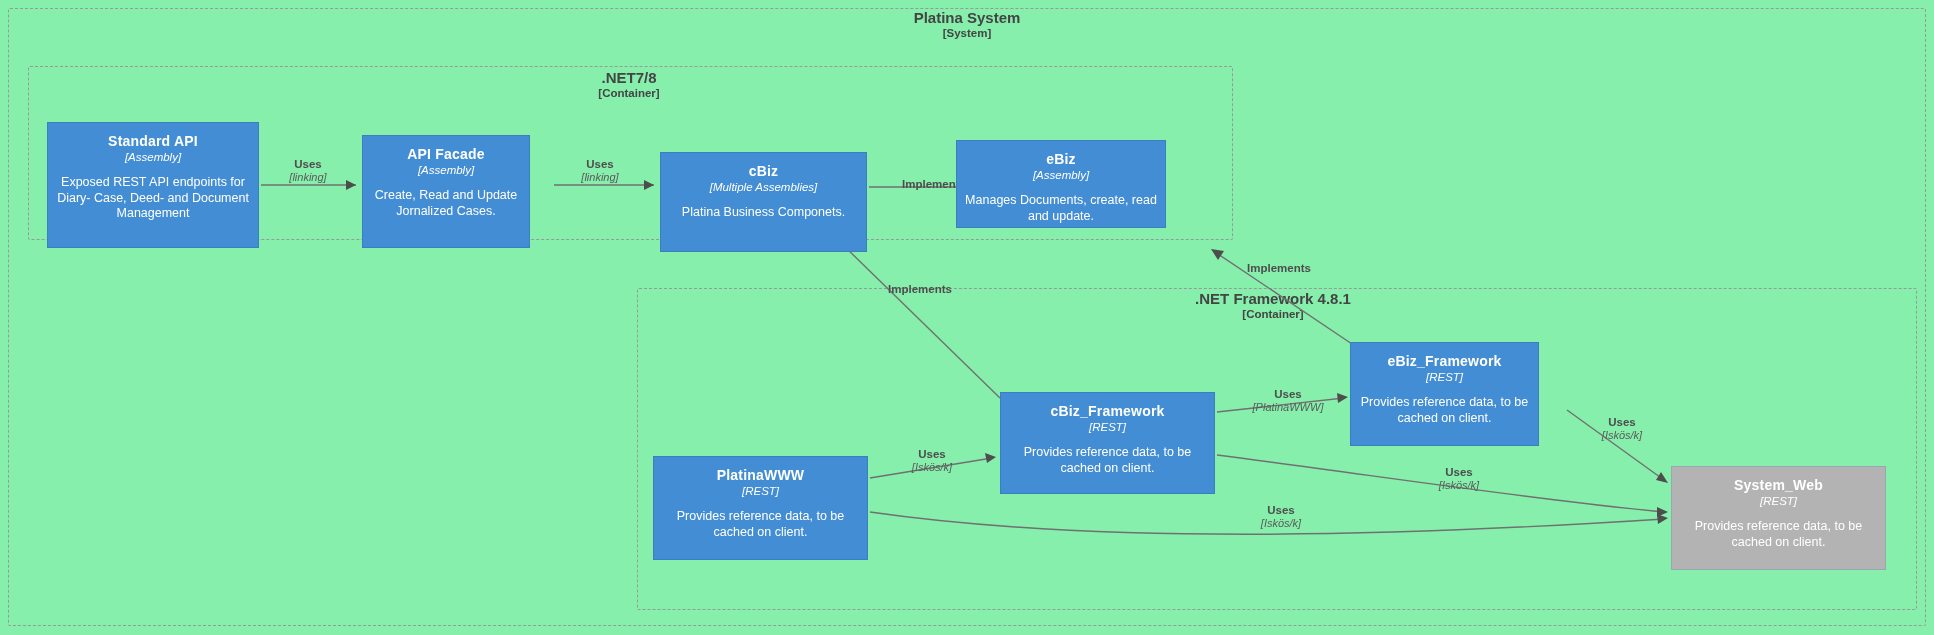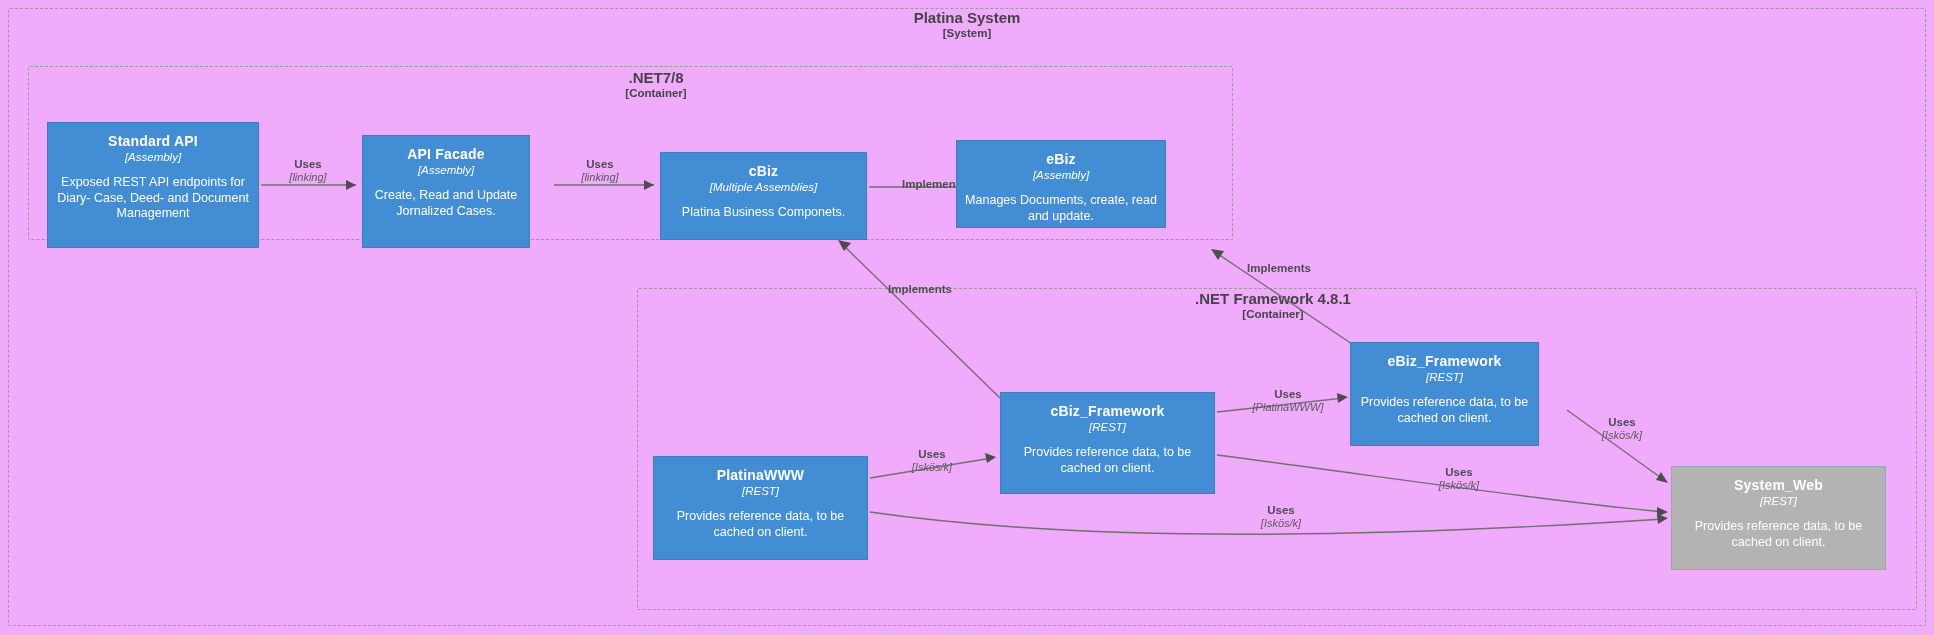--- a/index.html
+++ b/index.html
@@ -5,21 +5,21 @@
   html, body {
     margin: 0;
     padding: 0;
     background: #ffffff;
     font-family: "Liberation Sans", sans-serif;
   }
   #canvas {
     position: relative;
     width: 1934px;
     height: 635px;
-    background: #f0abfc;
+    background: #86efac;
     overflow: hidden;
   }
   svg.layer {
     position: absolute;
     top: 0;
     left: 0;
     width: 1934px;
     height: 635px;
   }
   .edge-line {
@@ -115,21 +115,21 @@
 
 <div id="canvas">
 
   <div id="boundaries-layer">
       <div class="boundary" style="left: 8px; top: 8px; width: 1918px; height: 618px;"></div>
       <div class="boundary-label" style="left: 967px; top: 9px; transform: translateX(-50%);">
         <span class="bl-title">Platina System</span>
         <span class="bl-type">[System]</span>
       </div>
       <div class="boundary" style="left: 28px; top: 66px; width: 1205px; height: 174px;"></div>
-      <div class="boundary-label" style="left: 656px; top: 69px; transform: translateX(-50%);">
+      <div class="boundary-label" style="left: 629px; top: 69px; transform: translateX(-50%);">
         <span class="bl-title">.NET7/8</span>
         <span class="bl-type">[Container]</span>
       </div>
       <div class="boundary" style="left: 637px; top: 288px; width: 1280px; height: 322px;"></div>
       <div class="boundary-label" style="left: 1273px; top: 290px; transform: translateX(-50%);">
         <span class="bl-title">.NET Framework 4.8.1</span>
         <span class="bl-type">[Container]</span>
       </div>
     </div>
 
@@ -200,21 +200,21 @@
       <div class="node" style="left: 47px; top: 122px; width: 212px; height: 126px;">
         <span class="n-title">Standard API</span>
         <span class="n-type">[Assembly]</span>
         <span class="n-desc">Exposed REST API endpoints for Diary- Case, Deed- and Document Management</span>
       </div>
       <div class="node" style="left: 362px; top: 135px; width: 168px; height: 113px;">
         <span class="n-title">API Facade</span>
         <span class="n-type">[Assembly]</span>
         <span class="n-desc">Create, Read and Update Jornalized Cases.</span>
       </div>
-      <div class="node" style="left: 660px; top: 152px; width: 207px; height: 88px;">
+      <div class="node" style="left: 660px; top: 152px; width: 207px; height: 100px;">
         <span class="n-title">cBiz</span>
         <span class="n-type">[Multiple Assemblies]</span>
         <span class="n-desc">Platina Business Componets.</span>
       </div>
       <div class="node" style="left: 956px; top: 140px; width: 210px; height: 88px;">
         <span class="n-title">eBiz</span>
         <span class="n-type">[Assembly]</span>
         <span class="n-desc">Manages Documents, create, read and update.</span>
       </div>
       <div class="node" style="left: 1350px; top: 342px; width: 189px; height: 104px;">

